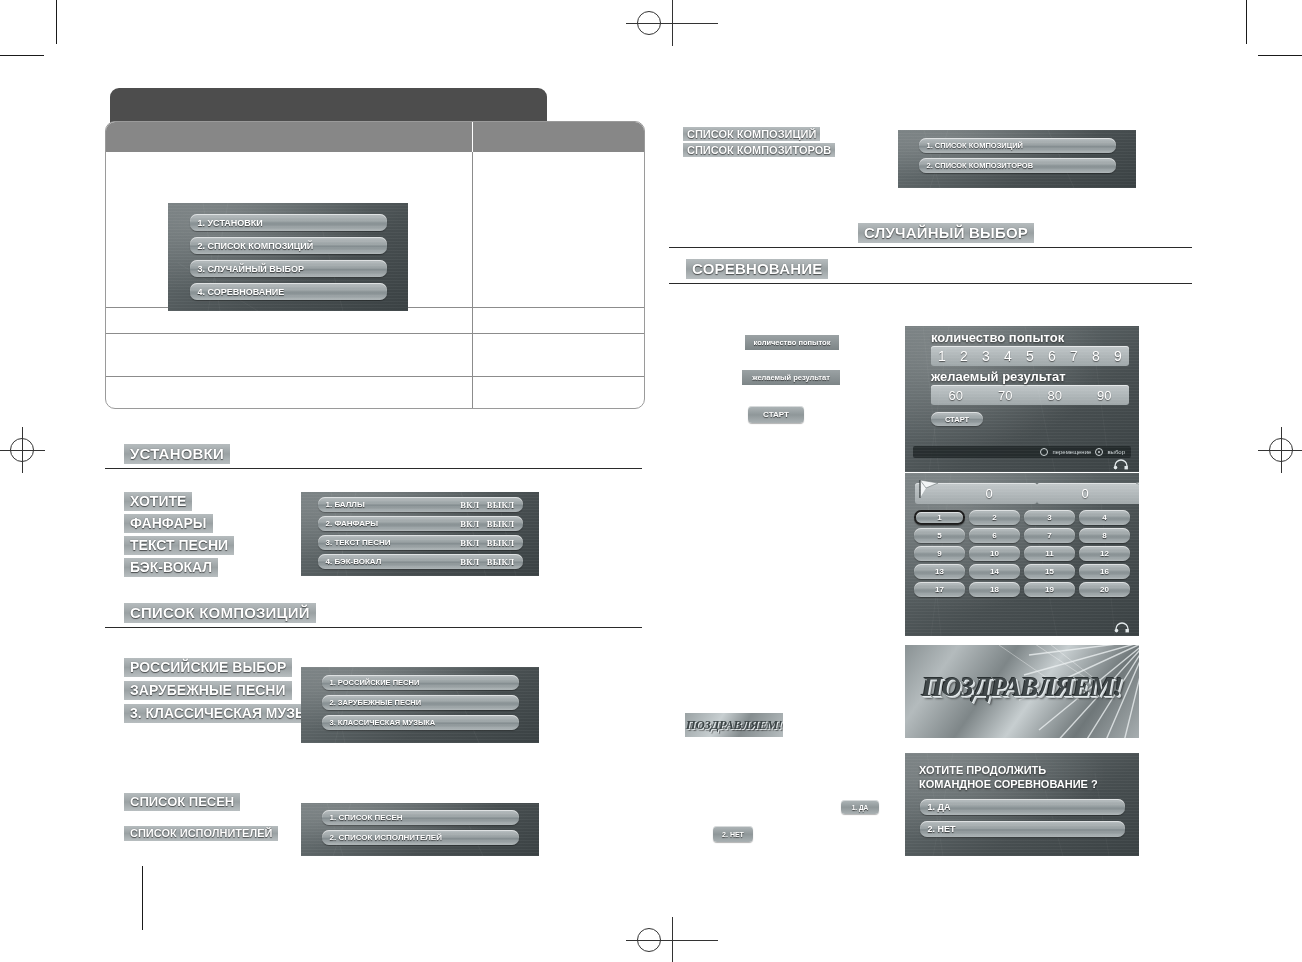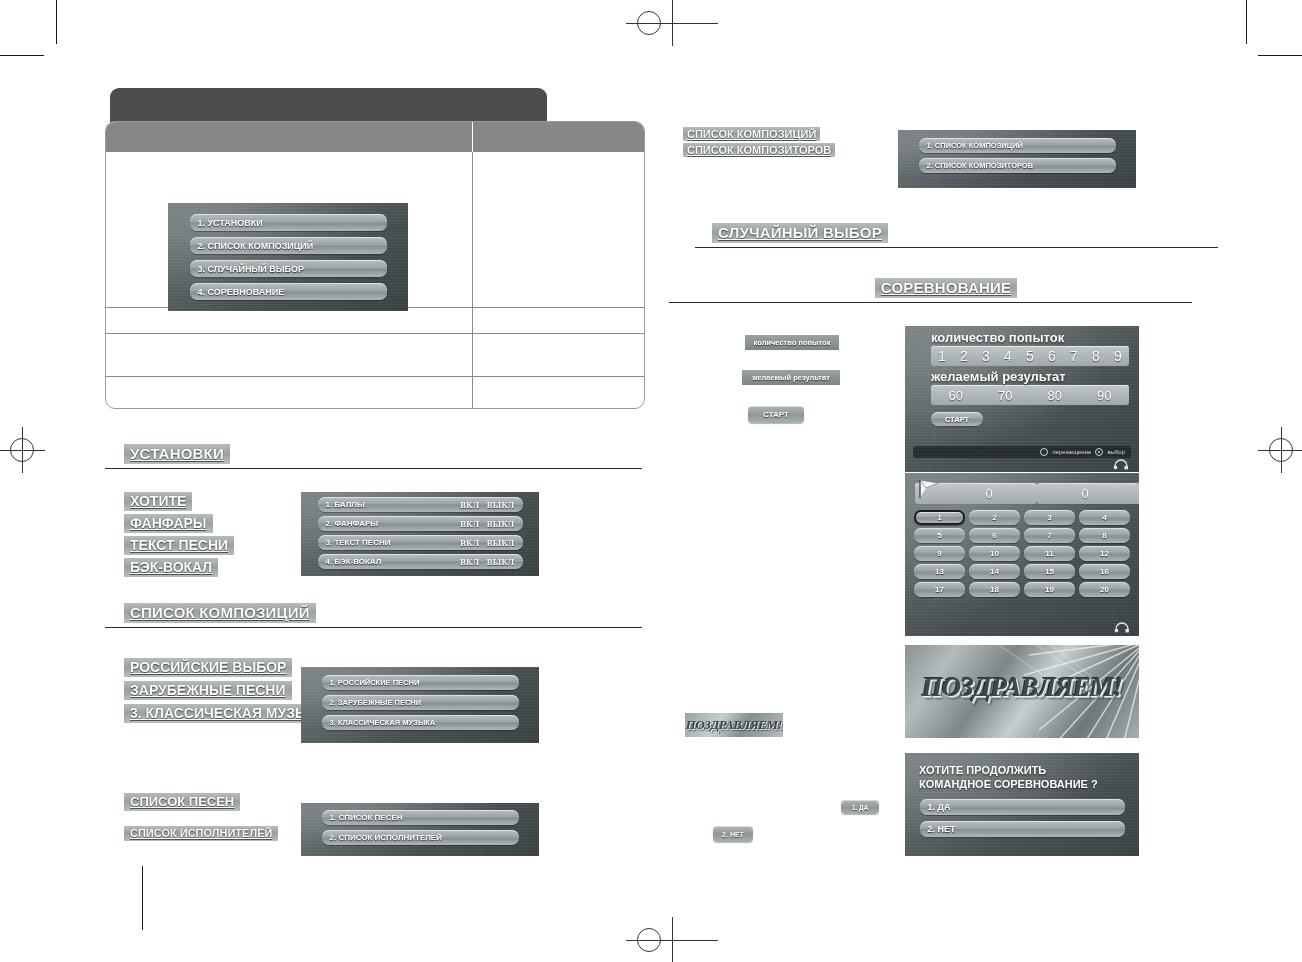--- a/index.html
+++ b/index.html
@@ -136,21 +136,21 @@
   #scr-continue .q{color:#fff;font-weight:bold;font-size:11px;line-height:14px;
                    margin:10px 0 0 14px;text-shadow:0 1px 2px rgba(0,0,0,.7);}
   #scr-continue .stack{margin:8px 0 0 0;display:flex;flex-direction:column;gap:6px;}
   #scr-continue .btn{height:16px;font-size:9px;width:205px;margin:0 auto;}
 
   
   .hl{display:inline-block;position:relative;color:#fff;font-weight:bold;
       background:linear-gradient(180deg,#b6bcbe 0%,#9aa1a3 50%,#b8bec0 100%);
       padding:1px 6px 2px 6px;
       text-shadow:0 1px 1px rgba(0,0,0,.55), 0 0 1px rgba(0,0,0,.4);
-      white-space:nowrap;text-decoration:underline;}
+      white-space:nowrap;}
   .sec{position:absolute;}
   .sec .hl{font-size:15px;letter-spacing:.2px;}
   .sec .rule{position:absolute;left:0;height:1px;background:#2a2a2a;}
 
   .lbl{position:absolute;}
   .lbl .hl{font-size:14px;}
 
   
   #lbl-settings-items{left:124px;top:492px;display:flex;flex-direction:column;
                       align-items:flex-start;gap:3px;}
@@ -341,26 +341,26 @@
 <div class="screen" id="scr-composers">
   <svg class="scratch" viewBox="0 0 238 58" preserveAspectRatio="none">
     <path d="M26 0 L42 58 M50 0 L32 58 M150 0 L176 58" stroke="rgba(255,255,255,.12)" stroke-width=".7" fill="none"></path>
   </svg>
   <div class="stack">
     <div class="btn">1. СПИСОК КОМПОЗИЦИЙ</div>
     <div class="btn">2. СПИСОК КОМПОЗИТОРОВ</div>
   </div>
 </div>
 
-<div class="sec" style="left:712px;top:223px;width:520px;">
+<div class="sec" style="left:686px;top:223px;width:520px;text-align:center;">
   <span class="hl">СЛУЧАЙНЫЙ ВЫБОР</span>
   <div class="rule" style="top:24px;left:-17px;width:523px;"></div>
 </div>
 
-<div class="sec" style="left:686px;top:278px;width:520px;text-align:center;">
+<div class="sec" style="left:686px;top:259px;width:520px;">
   <span class="hl">СОРЕВНОВАНИЕ</span>
   <div class="rule" style="top:24px;left:-17px;width:523px;"></div>
 </div>
 
 <div class="chip" style="left:745px;top:335px;width:94px;height:15px;font-size:7.5px;">
   <span>количество попыток</span>
 </div>
 <div class="chip" style="left:742px;top:370px;width:98px;height:15px;font-size:7.5px;">
   <span>желаемый результат</span>
 </div>

